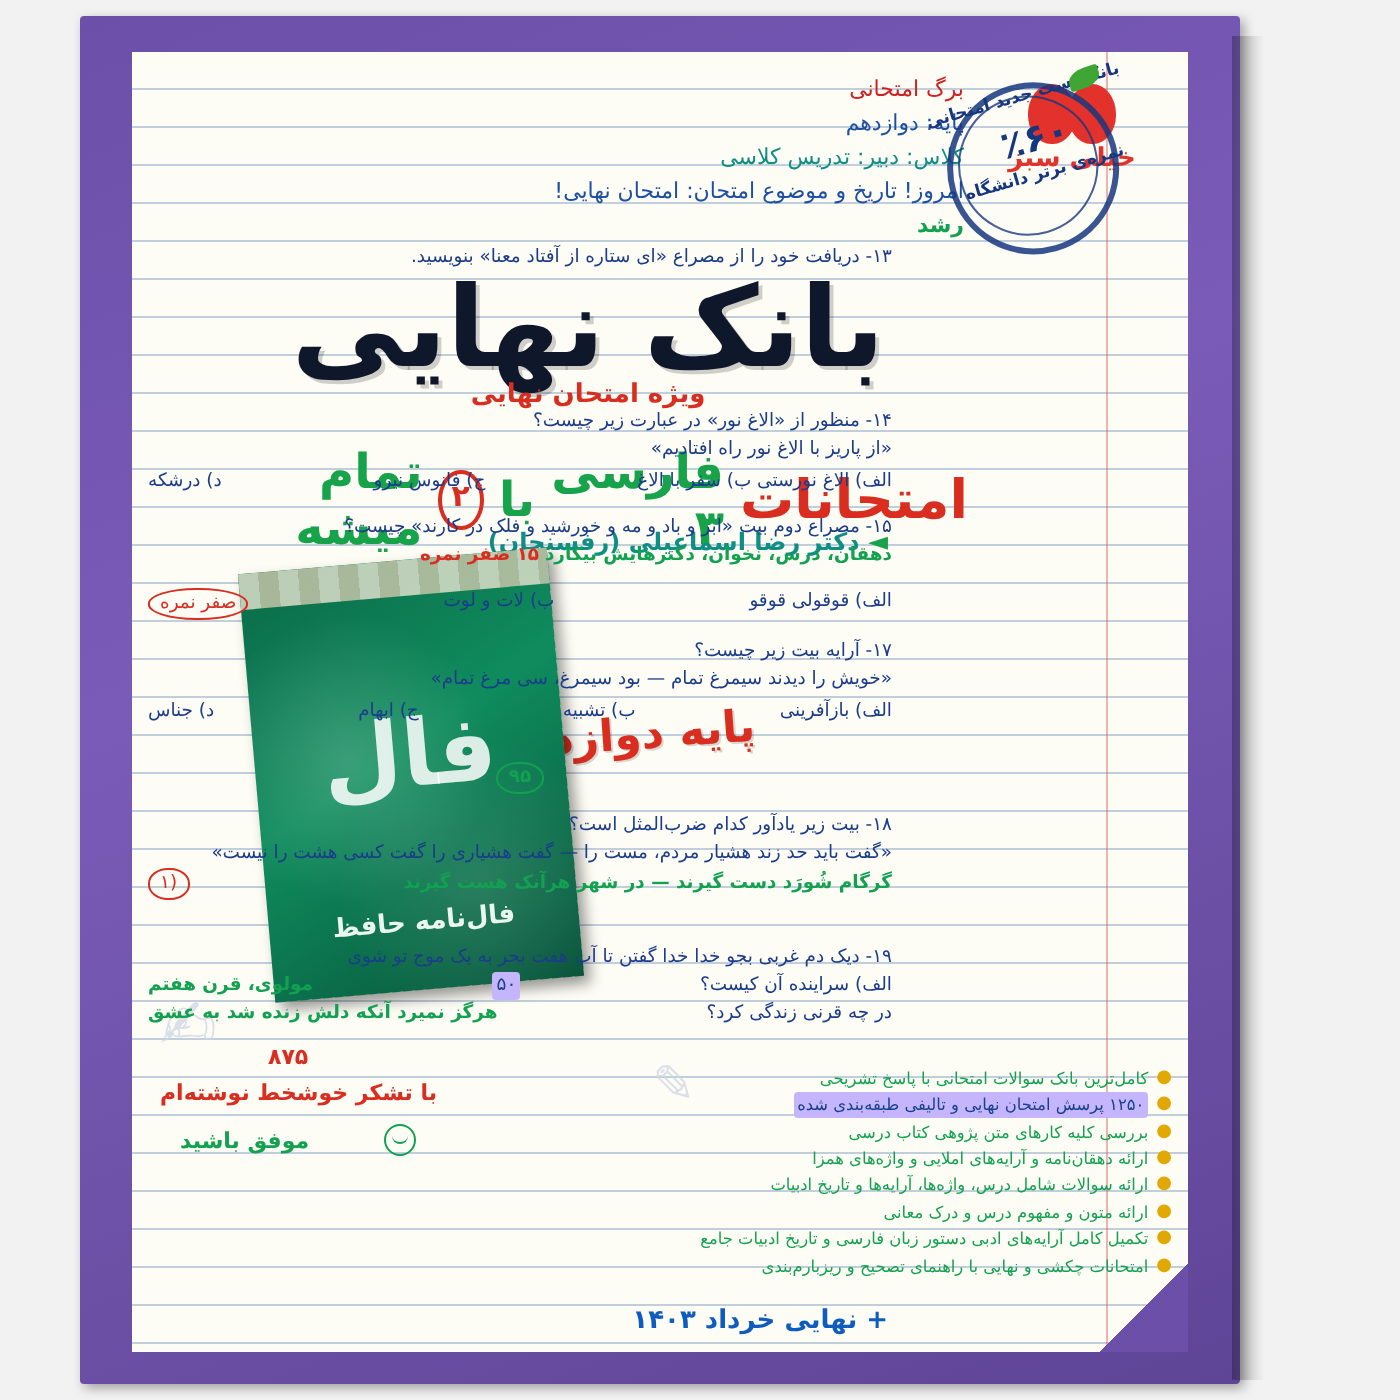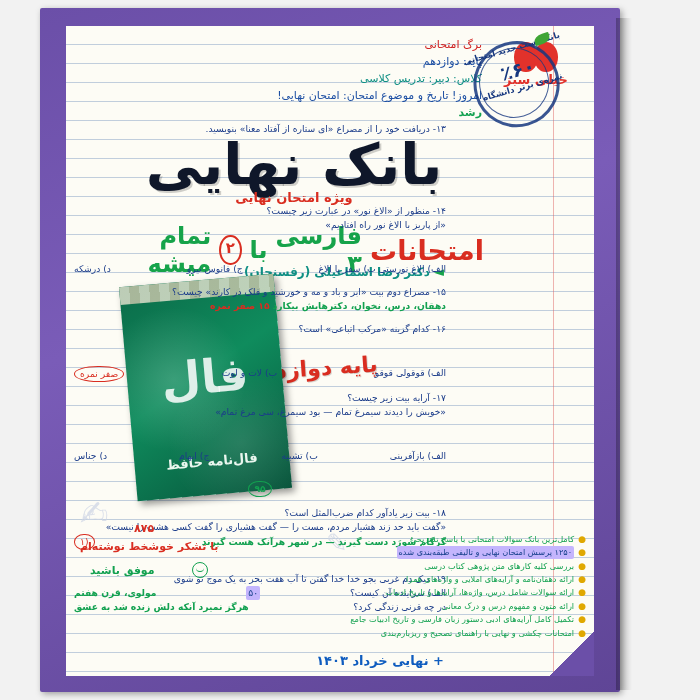--- a/index.html
+++ b/index.html
@@ -157,21 +157,21 @@
   }
   
   .qzone{
     position:absolute;left:8px;top:96px;width:372px;
     direction:rtl;text-align:right;color:#1b3c8a;
     font-size:9.2px;line-height:14px;
   }
   .q{margin-bottom:9px;}
   .q .qt{white-space:nowrap;overflow:hidden;}
   .opts{display:flex;justify-content:space-between;gap:4px;margin-top:2px;color:#1b3c8a;}
-  .opts span{white-space:nowrap;margin-top:28px;}
+  .opts span{white-space:nowrap;}
   .hand-red{color:#d92d20;font-weight:bold;}
   .hand-green{color:#12a150;font-weight:bold;}
   .circled{
     display:inline-block;border:1.5px solid #d92d20;border-radius:48%;
     padding:0 5px;color:#d92d20;font-weight:normal;
   }
   .circled-g{
     display:inline-block;border:1.5px solid #12a150;border-radius:48%;
     padding:0 5px;color:#12a150;font-weight:bold;
   }
@@ -301,24 +301,20 @@
           <span>۱۵-</span>
           <span>مصراع دوم بیت «ابر و باد و مه و خورشید و فلک در کارند» چیست؟</span>
         </div>
         <div>
           <span class="hand-green">دهقان، درس، نخوان، دکترهایش بیکارد</span>
           <span class="hand-red">۱۵ صفر نمره</span>
         </div>
       </div>
 
       <div class="q">
-        <div class="qt">
-          <span>۱۶-</span>
-          <span>کدام گزینه «مرکب اتباعی» است؟</span>
-        </div>
         <div class="opts">
           <span>الف) قوقولی قوقو</span>
           <span>ب) لات و لوت</span>
           <span class="circled">صفر نمره</span>
         </div>
       </div>
 
       <div class="q">
         <div class="qt">
           <span>۱۷-</span>

